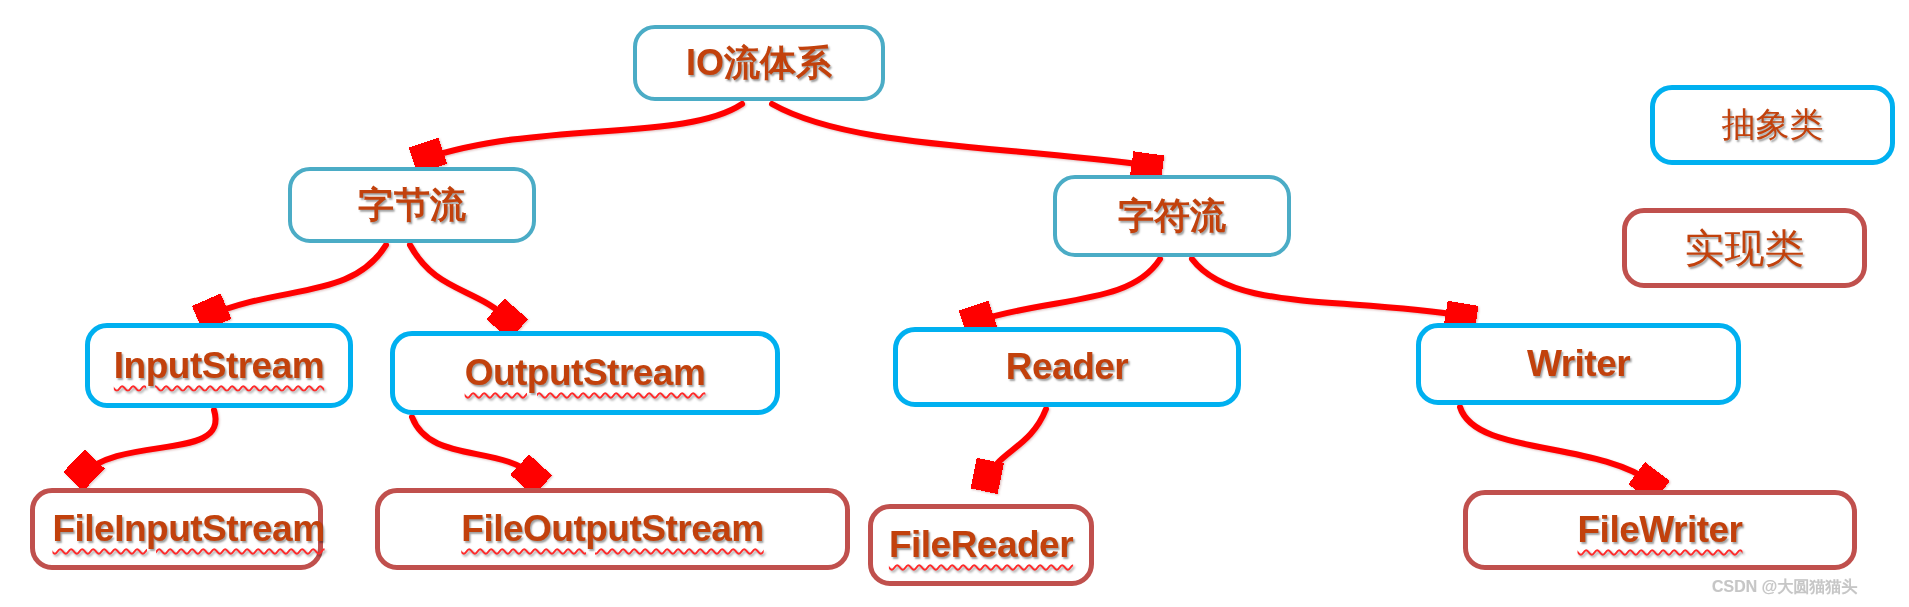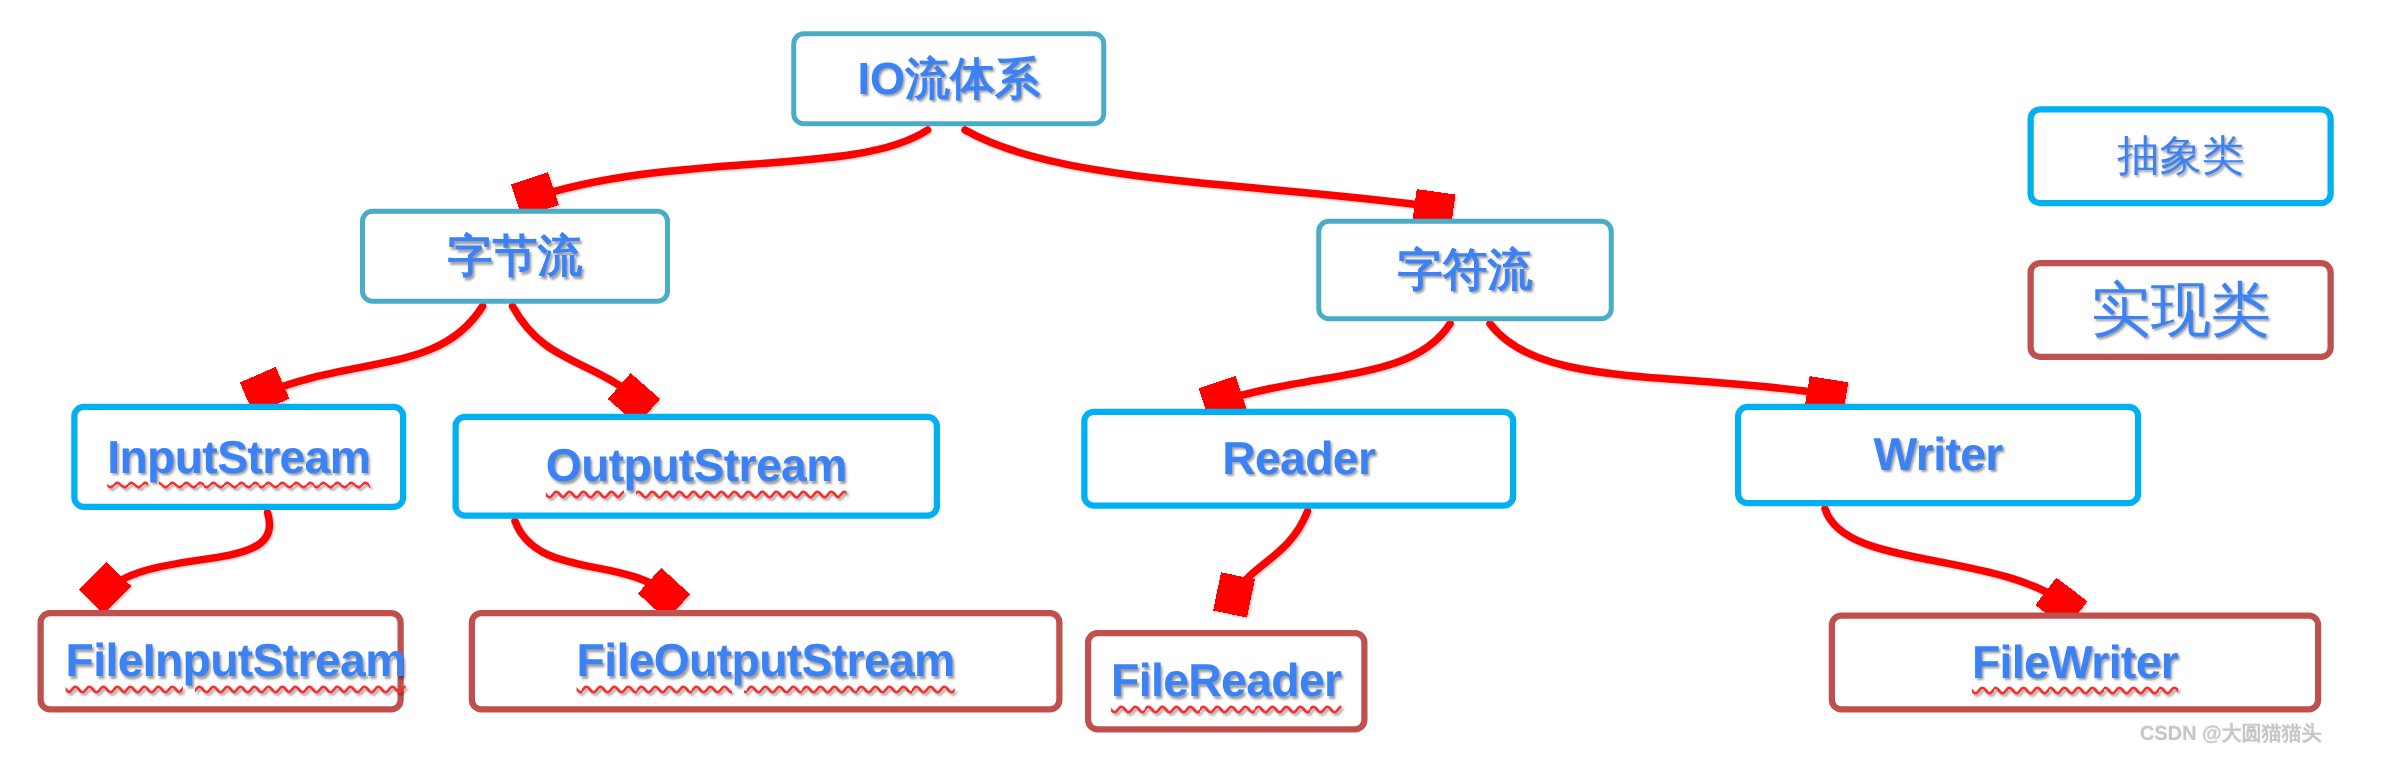--- a/index.html
+++ b/index.html
@@ -7,28 +7,28 @@
     position:relative;
     width:1909px;height:607px;
     background:#ffffff;
     font-family:"Liberation Sans","DejaVu Sans",sans-serif;
     overflow:hidden;
   }
   .node{
     position:absolute;
     display:flex;align-items:center;justify-content:center;
     background:#ffffff;
-    border-radius:10px;
-    color:#3b82f6;
+    border-radius:22px;
+    color:#c2410c;
     text-shadow:1.5px 1.8px 2px rgba(0,0,0,0.38);
     white-space:nowrap;
     box-sizing:border-box;
   }
   .teal  {border:4px solid #4BACC6;}
-  .blue  {border:5px solid #00B0F0;}
+  .blue  {border:5px solid #00B0F0;margin-left:28px;}
   .redbx {border:5px solid #C0504D;}
   .cjk   {font-size:36px;font-weight:600;}
   .eng   {font-size:37px;font-weight:600;letter-spacing:-0.5px;}
   .squiggle{
     text-decoration-line:underline;
     text-decoration-style:wavy;
     text-decoration-color:#ff2a2a;
     text-decoration-thickness:1.5px;
     text-underline-offset:7px;
   }
@@ -38,21 +38,21 @@
   .n-char  {left:1053px;top:175px; width:238px; height:82px;}
   .n-input {left:57px;  top:323px; width:268px; height:85px;}
   .n-output{left:362px; top:331px; width:390px; height:84px;}
   .n-reader{left:865px; top:327px; width:348px; height:80px;}
   .n-writer{left:1388px;top:323px; width:325px; height:82px;}
   .n-fis   {left:30px;  top:488px; width:293px; height:82px;padding-left:24px;}
   .n-fos   {left:375px; top:488px; width:475px; height:82px;}
   .n-fr    {left:868px; top:504px; width:226px; height:82px;}
   .n-fw    {left:1463px;top:490px; width:394px; height:80px;}
   .legend-abstract{left:1622px;top:85px; width:245px;height:80px;font-size:34px;}
-  .legend-impl    {left:1622px;top:208px;width:245px;height:80px;font-size:48px;}
+  .legend-impl    {left:1622px;top:208px;width:245px;height:80px;font-size:40px;}
   #arrow-layer{
     position:absolute;left:0;top:0;width:1909px;height:607px;
     pointer-events:none;
     filter:drop-shadow(1px 1.5px 1px rgba(120,0,0,0.25));
   }
   #arrow-layer path{
     fill:none;stroke:#FF0000;stroke-width:6;stroke-linecap:round;
   }
   .watermark{
     position:absolute;left:1712px;top:577px;

